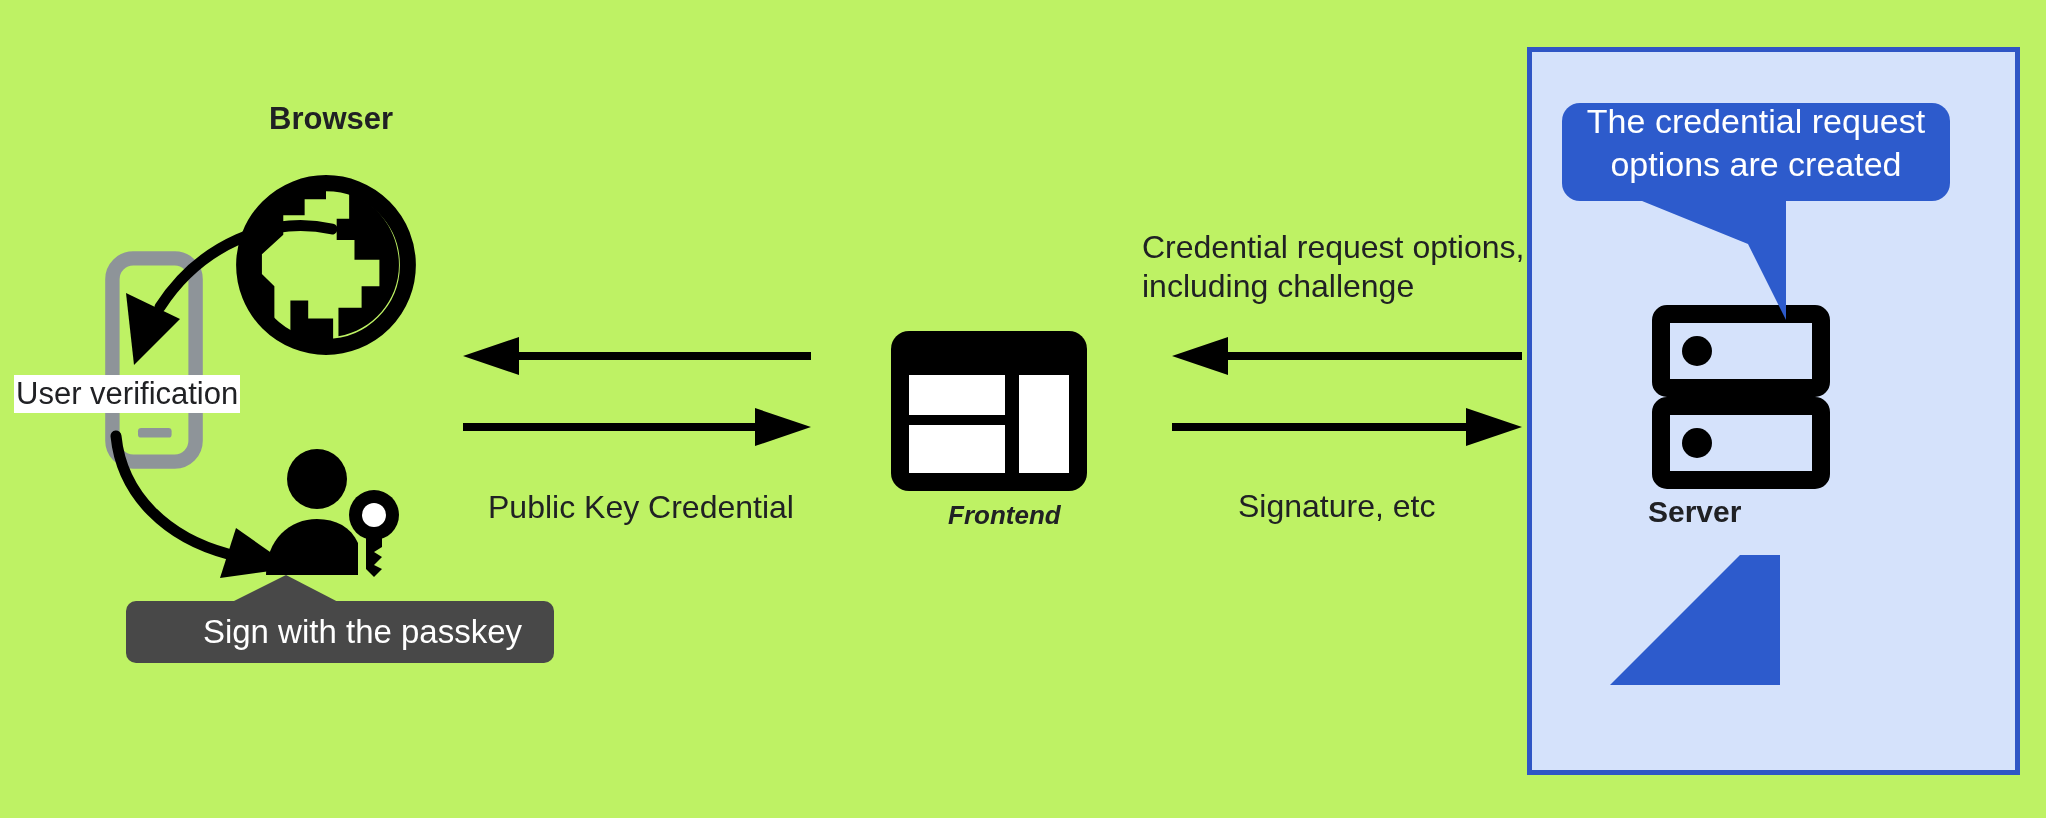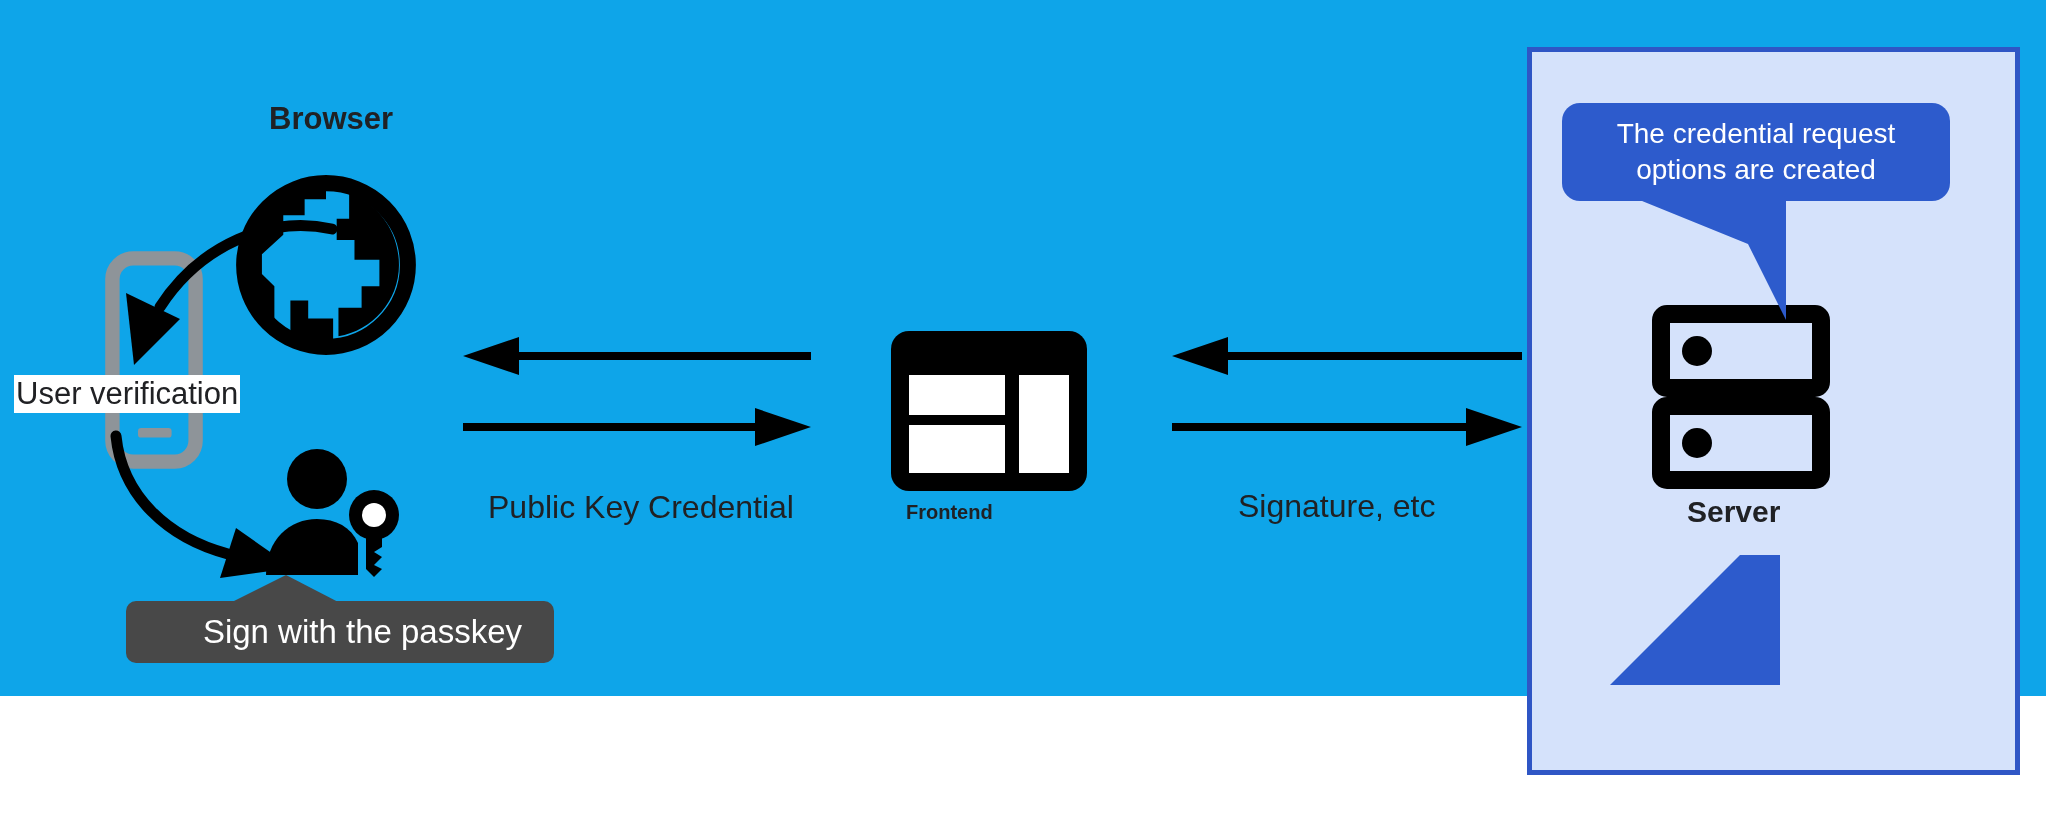--- a/index.html
+++ b/index.html
@@ -2,21 +2,21 @@
 <html><head>
 <meta charset="utf-8">
 <style>
   html,body{margin:0;padding:0;background:#ffffff;}
   body{
     width:2046px;height:818px;
     font-family:"Liberation Sans", sans-serif;
     color:#202124;
     overflow:hidden;
   }
-  #stage{position:relative;width:2046px;height:696px;background:#0ea5e9;}
+  #stage{position:relative;width:2046px;height:818px;background:#bef264;}
 
   .abs{position:absolute;}
 
   
   .lbl{
     position:absolute;
     font-family:"Liberation Sans", sans-serif;
     color:#202124;
     white-space:pre;
     line-height:1.22;
@@ -32,22 +32,22 @@
     box-sizing:border-box;
   }
 
   
   .callout{
     position:absolute;
     background:#2d5bcc;
     color:#ffffff;
     border-radius:18px;
     text-align:center;
-    display:flex;align-items:center;justify-content:center;
-    font-size:28px;
+    display:flex;align-items:flex-end;justify-content:center;
+    font-size:34px;
     line-height:1.28;
     padding:14px 22px;
     box-sizing:border-box;
   }
   .callout-text{white-space:pre-line;}
 
   
   #passkey-tooltip{
     position:absolute;
     left:126px;top:601px;width:428px;height:62px;
@@ -144,22 +144,24 @@
   <div class="lbl" style="left:488px;top:488px;font-size:32px;">Public Key Credential</div>
 
   <div class="abs" style="left:891px;top:331px;width:196px;height:160px;">
     <svg width="196" height="160" viewBox="0 0 98 80" aria-hidden="true">
       <rect x="0" y="0" width="98" height="80" rx="9" ry="9" fill="#000"></rect>
       <rect x="9" y="22" width="48" height="20" fill="#fff"></rect>
       <rect x="9" y="47" width="48" height="24" fill="#fff"></rect>
       <rect x="64" y="22" width="25" height="49" fill="#fff"></rect>
     </svg>
   </div>
-  <div class="lbl lbl-bold" style="left:906px;top:500px;font-size:20px;">Frontend</div>
-
+  <div class="lbl lbl-bold" style="left:948px;top:500px;font-size:26px;font-style:italic;">Frontend</div>
+
+  <div class="lbl" style="left:1142px;top:228px;font-size:32px;"><span>Credential request options,
+including challenge</span></div>
 
   <div class="abs" style="left:1172px;top:337px;width:350px;height:38px;">
     <svg width="350" height="38" viewBox="0 0 350 38" aria-hidden="true">
       <line x1="50" y1="19" x2="350" y2="19" stroke="#000" stroke-width="8"></line>
       <path d="M0 19 L56 0 L56 38 Z" fill="#000"></path>
     </svg>
   </div>
 
   <div class="abs" style="left:1172px;top:408px;width:350px;height:38px;">
     <svg width="350" height="38" viewBox="0 0 350 38" aria-hidden="true">
@@ -171,21 +173,21 @@
   <div class="lbl" style="left:1238px;top:487px;font-size:32px;text-align:right;">Signature, etc</div>
 
   <div class="abs" style="left:1655px;top:308px;width:172px;height:178px;">
     <svg width="172" height="178" viewBox="0 0 86 89" aria-hidden="true">
       <rect x="3" y="3" width="80" height="37" rx="3" fill="none" stroke="#000" stroke-width="9"></rect>
       <circle cx="21" cy="21.5" r="7.5" fill="#000"></circle>
       <rect x="3" y="49" width="80" height="37" rx="3" fill="none" stroke="#000" stroke-width="9"></rect>
       <circle cx="21" cy="67.5" r="7.5" fill="#000"></circle>
     </svg>
   </div>
-  <div class="lbl lbl-bold" style="left:1687px;top:494px;font-size:30px;">Server</div>
+  <div class="lbl lbl-bold" style="left:1648px;top:494px;font-size:30px;">Server</div>
 
   <div class="abs" style="left:1560px;top:180px;width:340px;height:150px;z-index:2;">
     <svg width="340" height="150" viewBox="0 0 340 150" aria-hidden="true">
       <path d="M50 0 L226 0 L226 140 L188 64 L50 8 Z" fill="#2d5bcc"></path>
     </svg>
   </div>
   <div class="callout" style="left:1562px;top:103px;width:388px;height:98px;z-index:3;">
     <span class="callout-text">The credential request
 options are created</span>
   </div>

